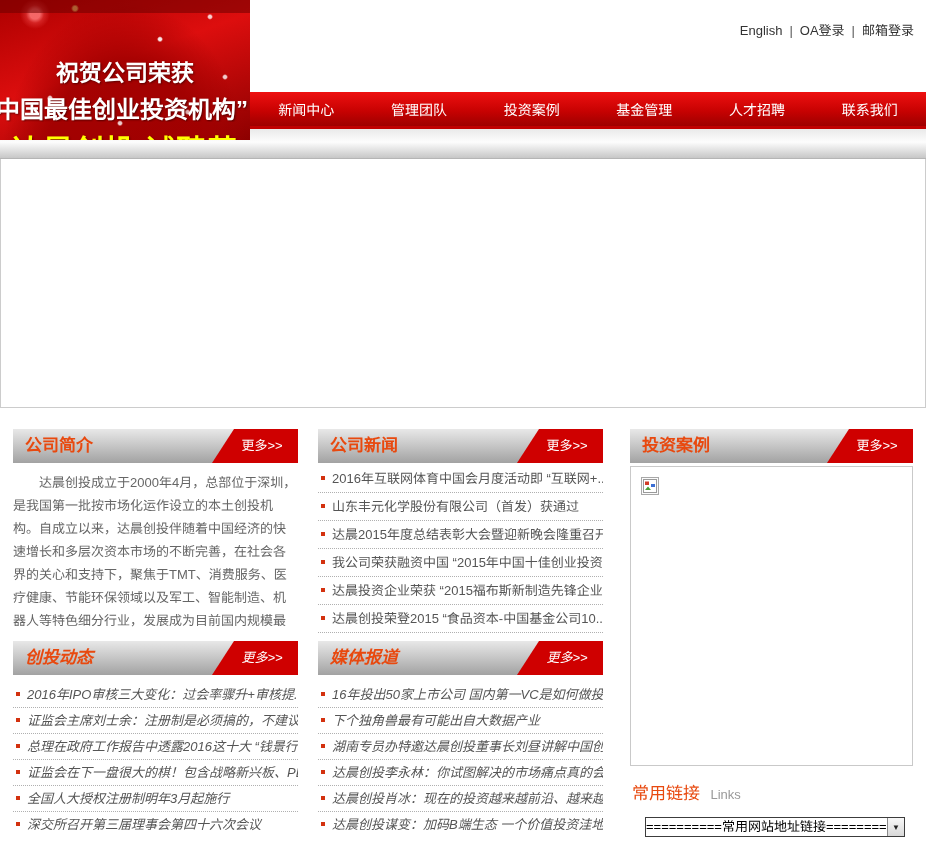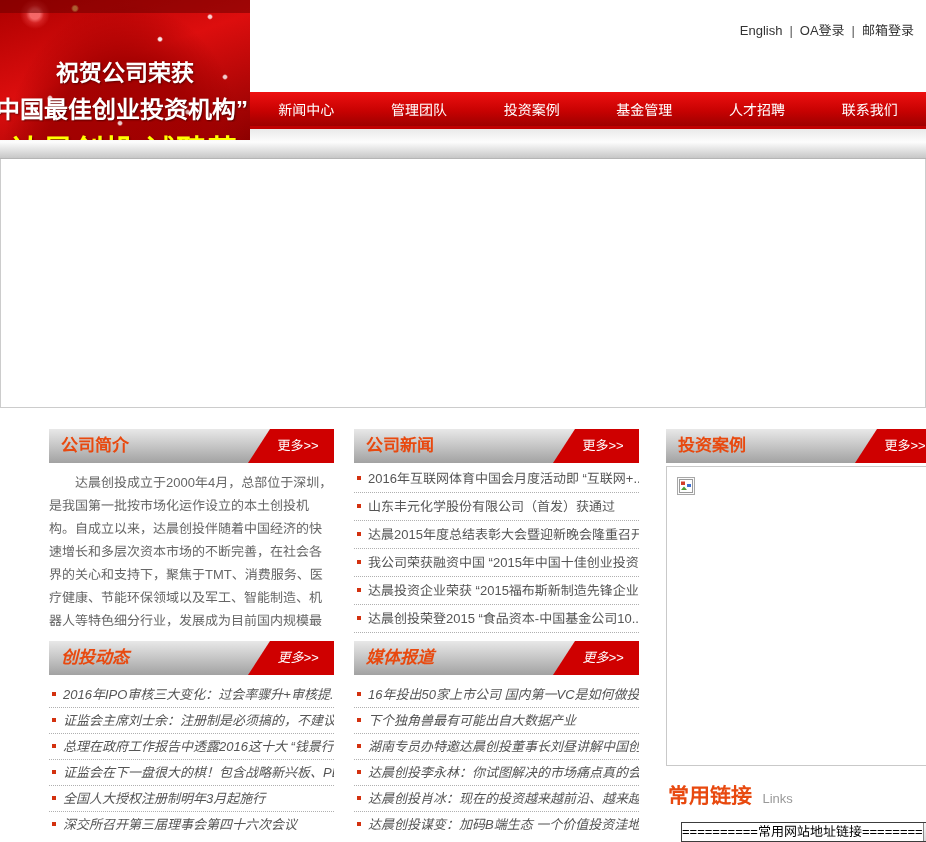--- a/index.html
+++ b/index.html
@@ -67,21 +67,21 @@
     background:rgba(110,0,0,.55);
   }
   .banner-l1{margin-top:54px;text-align:center;color:#fff;font-size:23px;font-weight:bold;
     text-shadow:1px 1px 2px rgba(0,0,0,.45);}
   .banner-l2-wrap{position:relative;height:32px;margin-top:2px;overflow:hidden;}
   .banner-l2{position:absolute;right:2px;top:0;white-space:nowrap;color:#fff;font-size:24px;
     font-weight:bold;text-shadow:1px 1px 2px rgba(0,0,0,.45);}
   .banner-l3{margin-top:4px;text-align:center;color:var(--banner-yellow);font-size:30px;
     font-weight:bold;letter-spacing:1px;text-shadow:1px 1px 2px rgba(0,0,0,.4);}
   
-  .content{margin-top:21px;padding:0 13px;display:flex;align-items:flex-start;margin-left:36px;}
+  .content{margin-top:21px;padding:0 13px;display:flex;align-items:flex-start;}
   .col1{width:285px;}
   .col2{width:285px;margin-left:20px;}
   .col3{width:283px;margin-left:27px;}
   
   .sec-head{
     height:34px;position:relative;
     background:linear-gradient(#e8e8e8,#c9c9c9 45%,#a2a2a2);
   }
   .sec-title{position:absolute;left:12px;top:0;line-height:34px;font-size:17px;font-weight:bold;
     color:var(--title-orange);}
@@ -111,21 +111,21 @@
   
   .case-box{
     margin-top:3px;height:300px;border:1px solid #c9c9c9;background:#fff;padding:10px;
   }
   .broken-img{
     display:inline-block;width:18px;height:18px;border:1px solid #a8a8a8;
     background:#fbfbfb;padding:1px;
   }
   
   .links-head{margin-top:13px;padding-left:2px;}
-  .links-title{font-size:21px;font-weight:bold;color:var(--title-orange);}
+  .links-title{font-size:17px;font-weight:normal;color:var(--title-orange);}
   .links-sub{font-size:13px;color:#999;margin-left:6px;}
   .dropdown{
     margin:13px 0 0 15px;width:260px;height:20px;border:1px solid #3c3c3c;background:#fff;
     display:flex;align-items:stretch;cursor:pointer;
   }
   .dropdown-value{flex:1;font-size:13px;line-height:18px;text-align:center;color:#000;
     white-space:nowrap;overflow:hidden;}
   .dropdown-arrow{
     width:17px;border-left:1px solid #8a8a8a;
     background:linear-gradient(#f8f8f8,#d8d8d8);

